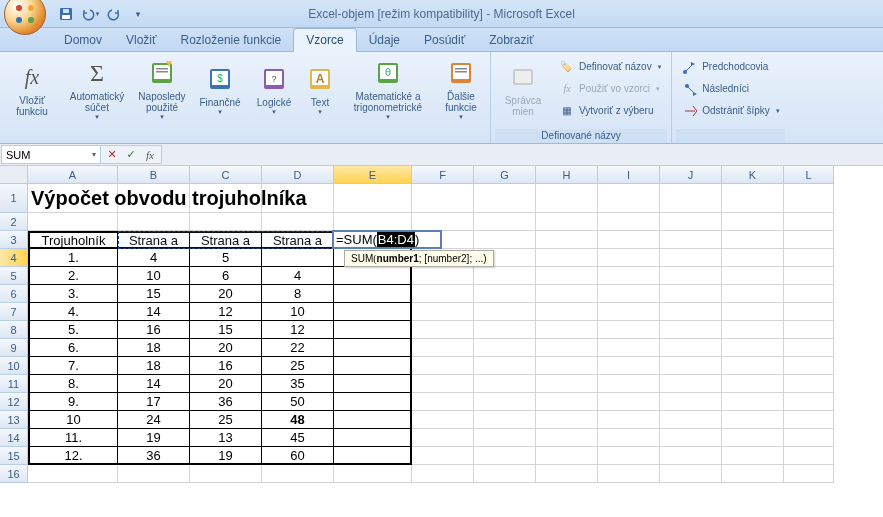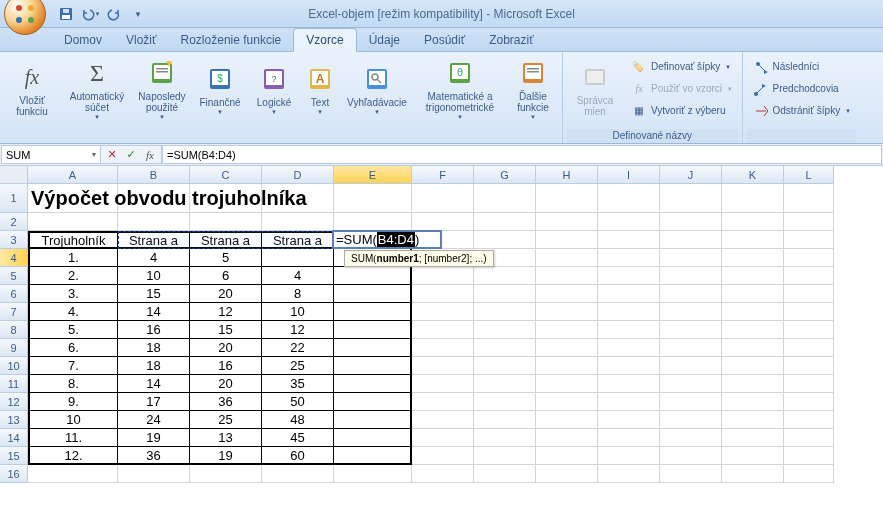--- a/index.html
+++ b/index.html
@@ -178,32 +178,20 @@
         <div class="ico">
             <svg width="28" height="28">
               <rect x="4" y="4" width="20" height="20" rx="2" fill="#e0b84a"></rect>
               <rect x="6" y="6" width="16" height="14" fill="#fff"></rect>
               <text x="14" y="18" font-size="12" text-anchor="middle" fill="#b08020" font-weight="bold">A</text>
             </svg>
           </div>
         <span>Text</span>
         <span class="arrow">▾</span>
       </div>
-      <div class="big-btn" style="width:70px;">
-        <div class="ico">
-            <svg width="28" height="28">
-              <rect x="4" y="4" width="20" height="20" rx="2" fill="#4a8fd9"></rect>
-              <rect x="6" y="6" width="16" height="14" fill="#fff"></rect>
-              <circle cx="12" cy="12" r="3" fill="none" stroke="#888" stroke-width="1.5"></circle>
-              <line x1="14" y1="14" x2="18" y2="18" stroke="#888" stroke-width="1.5"></line>
-            </svg>
-          </div>
-        <span>Vyhľadávacie</span>
-        <span class="arrow">▾</span>
-      </div>
       <div class="big-btn" style="width:92px;">
         <div class="ico">
             <svg width="28" height="28">
               <rect x="4" y="4" width="20" height="20" rx="2" fill="#5da247"></rect>
               <rect x="6" y="6" width="16" height="14" fill="#fff"></rect>
               <text x="14" y="17" font-size="11" text-anchor="middle" fill="#3a7" font-family="serif">θ</text>
             </svg>
           </div>
         <span>Matematické a trigonometrické</span>
         <span class="arrow">▾</span>
@@ -230,59 +218,59 @@
             <svg width="28" height="28">
               <rect x="4" y="6" width="20" height="16" rx="2" fill="#ccc"></rect>
               <rect x="6" y="8" width="16" height="12" fill="#eee"></rect>
             </svg>
           </div>
         <span>Správca mien</span>
       </div>
       <div class="small-btns">
         <div class="small-btn">
             <span class="sico">🏷️</span>
-            <span>Definovať šípky</span> 
+            <span>Definovať názov</span> 
             <span style="font-size:7px;margin-left:2px;">▾</span>
           </div>
         <div class="small-btn disabled">
             <span class="sico" style="font-style:italic;font-family:serif;color:#aaa;">fx</span>
             <span>Použiť vo vzorci</span> 
             <span style="font-size:7px;margin-left:2px;">▾</span>
           </div>
         <div class="small-btn">
             <span class="sico">▦</span>
             <span>Vytvoriť z výberu</span>
           </div>
       </div>
     </div>
     <div class="ribbon-group-label">Definované názvy</div>
   </div>
 
   <div class="ribbon-group" style="border-right:none;">
     <div class="ribbon-group-body">
       <div class="small-btns">
+        <div class="small-btn">
+            <span class="sico">
+              <svg width="14" height="14">
+                <line x1="2" y1="12" x2="10" y2="4" stroke="#3b6db5"></line>
+                <circle cx="2" cy="12" r="2" fill="#3b6db5"></circle>
+                <path d="M8 2 L12 4 L8 6 Z" fill="#3b6db5"></path>
+              </svg>
+            </span>
+            <span>Predchodcovia</span>
+          </div>
         <div class="small-btn">
             <span class="sico">
               <svg width="14" height="14">
                 <line x1="4" y1="4" x2="12" y2="12" stroke="#3b6db5"></line>
                 <circle cx="4" cy="4" r="2" fill="#3b6db5"></circle>
                 <path d="M10 10 L14 12 L10 14 Z" fill="#3b6db5"></path>
               </svg>
             </span>
             <span>Následníci</span>
-          </div>
-        <div class="small-btn">
-            <span class="sico">
-              <svg width="14" height="14">
-                <line x1="2" y1="12" x2="10" y2="4" stroke="#3b6db5"></line>
-                <circle cx="2" cy="12" r="2" fill="#3b6db5"></circle>
-                <path d="M8 2 L12 4 L8 6 Z" fill="#3b6db5"></path>
-              </svg>
-            </span>
-            <span>Predchodcovia</span>
           </div>
         <div class="small-btn">
             <span class="sico">
               <svg width="14" height="14">
                 <line x1="2" y1="7" x2="12" y2="7" stroke="#b03030"></line>
                 <line x1="10" y1="2" x2="14" y2="7" stroke="#b03030"></line>
                 <line x1="10" y1="12" x2="14" y2="7" stroke="#b03030"></line>
               </svg>
             </span>
             <span>Odstrániť šípky</span> 
@@ -297,23 +285,20 @@
 <div class="formula-bar">
   <div class="namebox">
       <span>SUM</span>
       <span class="dd">▾</span>
     </div>
   <div class="fb-btns">
     <div class="fb-btn cancel">✕</div>
     <div class="fb-btn accept">✓</div>
     <div class="fb-btn" style="font-style:italic;font-family:serif;">fx</div>
   </div>
-  <div class="fb-input">
-      <span>=SUM(B4:D4)</span>
-    </div>
 </div>
 
 <div class="sheet-area">
   <div style="display:flex;flex-direction:column;">
     <div class="corner"></div>
     <div class="row-headers" id="row-headers">
         <div class="row-h r1">1</div>
         <div class="row-h">2</div>
         <div class="row-h">3</div>
         <div class="row-h active">4</div>
@@ -515,21 +500,21 @@
             <div class="g-cell col-H" style="width: 62px;"></div>
             <div class="g-cell col-I" style="width: 62px;"></div>
             <div class="g-cell col-J" style="width: 62px;"></div>
             <div class="g-cell col-K" style="width: 62px;"></div>
             <div class="g-cell col-L" style="width: 50px;"></div>
           </div>
           <div class="g-row">
             <div class="g-cell col-A center data-cell" style="width: 90px; border-bottom: 1px solid rgb(0, 0, 0); border-left: 2px solid rgb(0, 0, 0); border-right: 1px solid rgb(0, 0, 0);">10</div>
             <div class="g-cell col-B center data-cell" style="width: 72px; border-bottom: 1px solid rgb(0, 0, 0); border-right: 1px solid rgb(0, 0, 0);">24</div>
             <div class="g-cell col-C center data-cell" style="width: 72px; border-bottom: 1px solid rgb(0, 0, 0); border-right: 1px solid rgb(0, 0, 0);">25</div>
-            <div class="g-cell col-D center data-cell" style="width: 72px; border-bottom: 1px solid rgb(0, 0, 0); border-right: 1px solid rgb(0, 0, 0);">48</div>
+            <div class="g-cell col-D center data-cell" style="width: 72px; border-bottom: 1px solid rgb(0, 0, 0); border-right: 1px solid rgb(0, 0, 0); font-weight: bold;">48</div>
             <div class="g-cell col-E center data-cell" style="width: 78px; border-bottom: 1px solid rgb(0, 0, 0); border-right: 2px solid rgb(0, 0, 0);"></div>
             <div class="g-cell col-F" style="width: 62px;"></div>
             <div class="g-cell col-G" style="width: 62px;"></div>
             <div class="g-cell col-H" style="width: 62px;"></div>
             <div class="g-cell col-I" style="width: 62px;"></div>
             <div class="g-cell col-J" style="width: 62px;"></div>
             <div class="g-cell col-K" style="width: 62px;"></div>
             <div class="g-cell col-L" style="width: 50px;"></div>
           </div>
           <div class="g-row">

